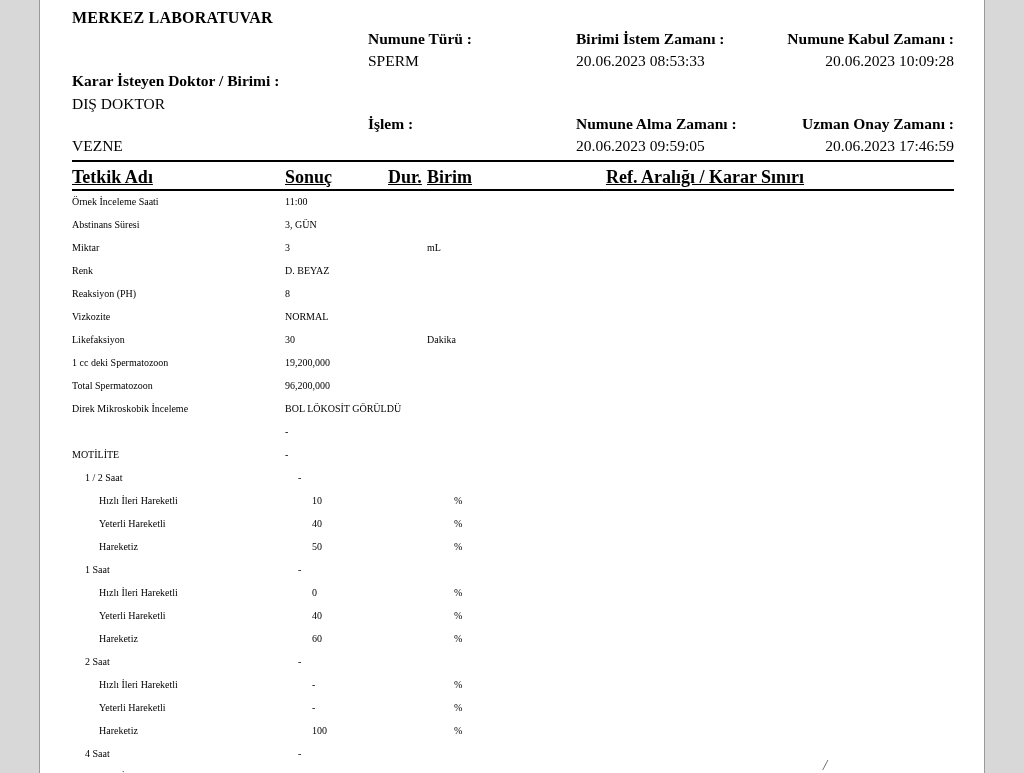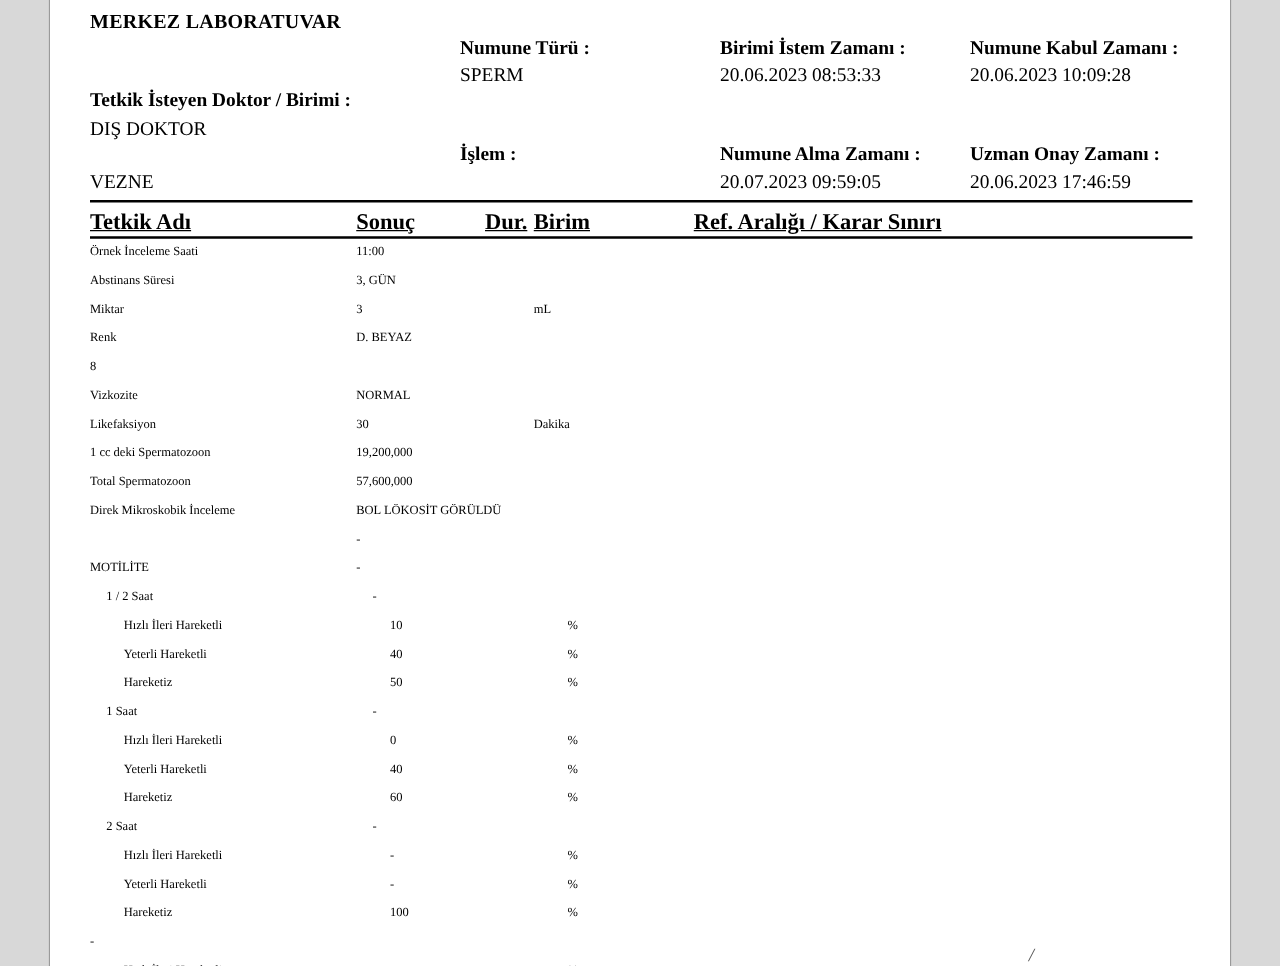--- a/index.html
+++ b/index.html
@@ -36,21 +36,21 @@
     padding-bottom: 2px;
   }
   .hdr-row {
     display: flex;
     align-items: flex-start;
     line-height: 1.45;
   }
   .col1 { width: 296px; }
   .col2 { width: 208px; }
   .col3 { width: 200px; }
-  .col4 { width: 178px; }
+  .col4 { width: 178px; text-align: right; }
   .hdr .title {
     font-weight: bold;
     font-size: 16px;
     letter-spacing: .2px;
     line-height: 1.25;
   }
   .hdr-cell {
     font-size: 15.5px;
   }
   .hdr-cell.bold { font-weight: bold; margin-top: 20px; }
@@ -63,21 +63,21 @@
     font-size: 18px;
   }
   .colhead span {
     font-weight: bold;
     text-decoration: underline;
   }
   .ch-name   { width: 213px; }
   .ch-result { width: 103px; }
   .ch-dur    { width: 39px; }
   .ch-unit   { width: 128px; }
-  .ch-ref    { width: 300px; }
+  .ch-ref    { width: 300px; text-align: center; }
   
   .rows { margin-top: 3px; }
   .row {
     display: flex;
     font-size: 10px;
     line-height: 1.52;
     min-height: 23px;
   }
   .r-name   { width: 213px; }
   .r-result { width: 142px; }
@@ -110,21 +110,21 @@
         </div>
         <div class="col3">
           <div class="hdr-cell bold">Birimi İstem Zamanı :</div>
         </div>
         <div class="col4">
           <div class="hdr-cell bold">Numune Kabul Zamanı :</div>
         </div>
       </div>
       <div class="hdr-row">
         <div class="col1">
-          <div class="hdr-cell bold">Tetkik İsteyen Doktor / Birimi :</div>
+          <div class="hdr-cell bold">Karar İsteyen Doktor / Birimi :</div>
         </div>
         <div class="col2">
           <div class="hdr-cell">SPERM</div>
         </div>
         <div class="col3">
           <div class="hdr-cell">20.06.2023 08:53:33</div>
         </div>
         <div class="col4">
           <div class="hdr-cell">20.06.2023 10:09:28</div>
         </div>
@@ -144,21 +144,21 @@
         </div>
       </div>
       <div class="hdr-row">
         <div class="col1">
           <div class="hdr-cell">VEZNE</div>
         </div>
         <div class="col2">
           <div class="hdr-cell"></div>
         </div>
         <div class="col3">
-          <div class="hdr-cell">20.07.2023 09:59:05</div>
+          <div class="hdr-cell">20.06.2023 09:59:05</div>
         </div>
         <div class="col4">
           <div class="hdr-cell">20.06.2023 17:46:59</div>
         </div>
       </div>
     </div>
 
     <div class="colhead">
       <div class="ch-name"><span>Tetkik Adı</span></div>
       <div class="ch-result"><span>Sonuç</span></div>
@@ -186,20 +186,21 @@
           <div class="r-unit">mL</div>
           <div class="r-ref"></div>
         </div>
         <div class="row">
           <div class="r-name">Renk</div>
           <div class="r-result">D. BEYAZ</div>
           <div class="r-unit"></div>
           <div class="r-ref"></div>
         </div>
         <div class="row">
+          <div class="r-name">Reaksiyon (PH)</div>
           <div class="r-result">8</div>
           <div class="r-unit"></div>
           <div class="r-ref"></div>
         </div>
         <div class="row">
           <div class="r-name">Vizkozite</div>
           <div class="r-result">NORMAL</div>
           <div class="r-unit"></div>
           <div class="r-ref"></div>
         </div>
@@ -210,21 +211,21 @@
           <div class="r-ref"></div>
         </div>
         <div class="row">
           <div class="r-name">1 cc deki Spermatozoon</div>
           <div class="r-result">19,200,000</div>
           <div class="r-unit"></div>
           <div class="r-ref"></div>
         </div>
         <div class="row">
           <div class="r-name">Total Spermatozoon</div>
-          <div class="r-result">57,600,000</div>
+          <div class="r-result">96,200,000</div>
           <div class="r-unit"></div>
           <div class="r-ref"></div>
         </div>
         <div class="row">
           <div class="r-name">Direk Mikroskobik İnceleme</div>
           <div class="r-result">BOL LÖKOSİT GÖRÜLDÜ</div>
           <div class="r-unit"></div>
           <div class="r-ref"></div>
         </div>
         <div class="row">
@@ -305,20 +306,21 @@
           <div class="r-unit">%</div>
           <div class="r-ref"></div>
         </div>
         <div class="row">
           <div class="r-name ind2">Hareketiz</div>
           <div class="r-result">100</div>
           <div class="r-unit">%</div>
           <div class="r-ref"></div>
         </div>
         <div class="row">
+          <div class="r-name ind1">4 Saat</div>
           <div class="r-result">-</div>
           <div class="r-unit"></div>
           <div class="r-ref"></div>
         </div>
         <div class="row">
           <div class="r-name ind2">Hızlı İleri Hareketli</div>
           <div class="r-result">-</div>
           <div class="r-unit">%</div>
           <div class="r-ref"></div>
         </div>

